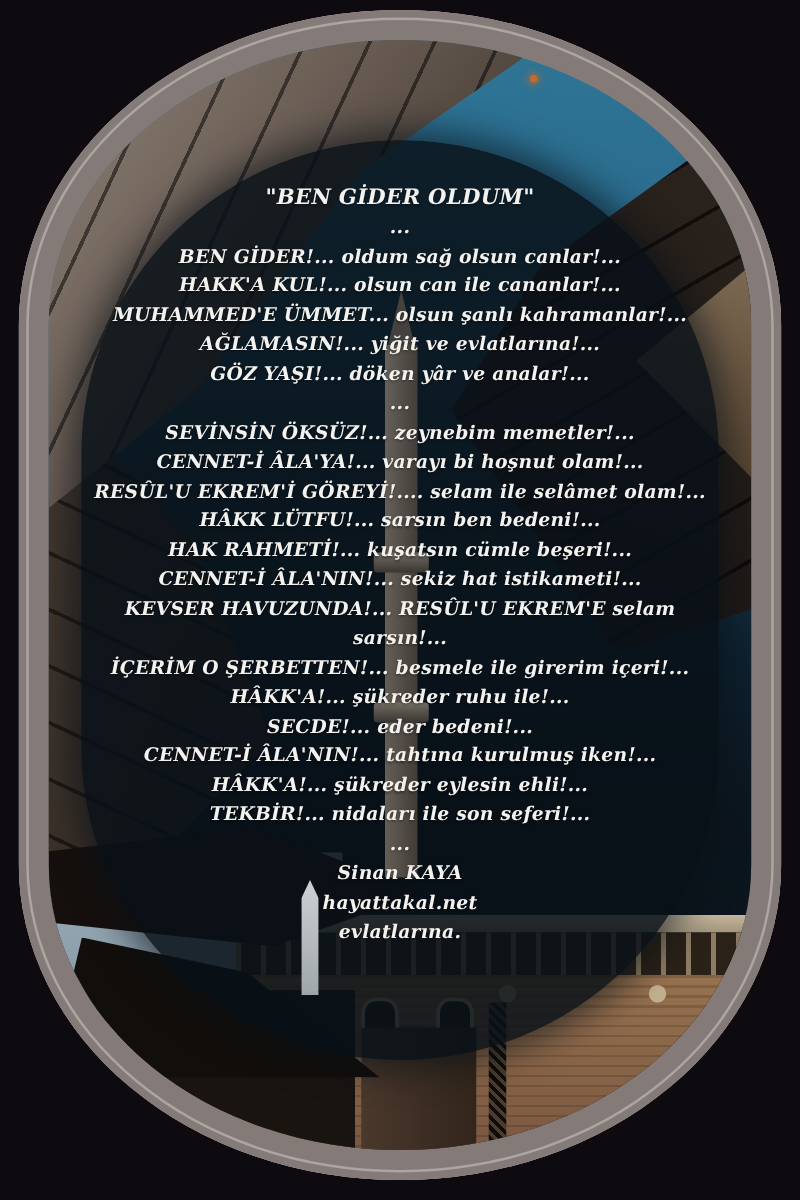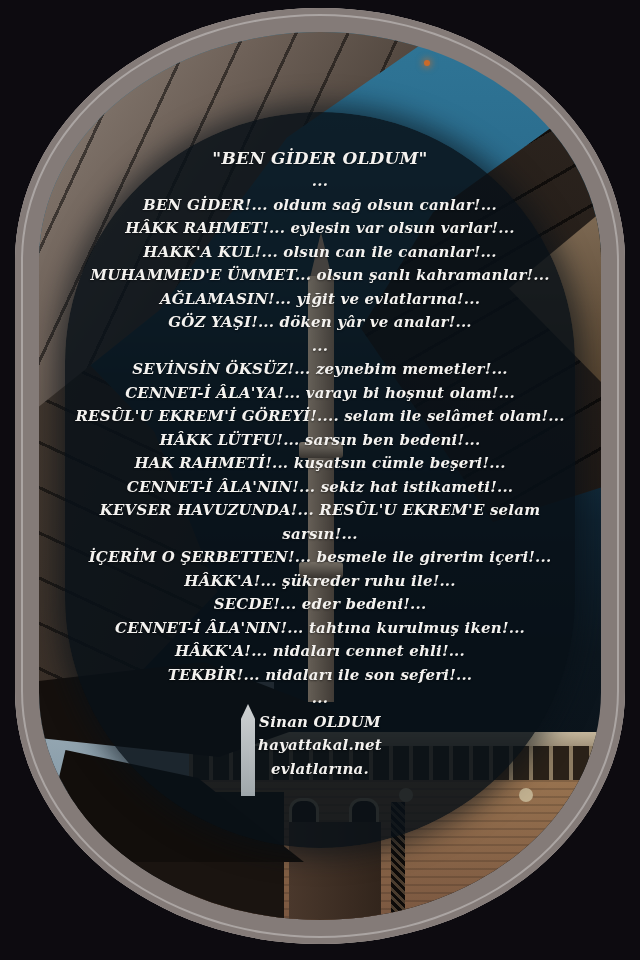--- a/index.html
+++ b/index.html
@@ -145,40 +145,39 @@
     </div>
     <div class="white-minaret"></div>
   </div>
 </div>
 
 <div class="poem">
   <div class="line title">"BEN GİDER OLDUM"</div>
   <div>
       <div class="line">...</div>
       <div class="line">BEN GİDER!... oldum sağ olsun canlar!...</div>
-      <div class="line">HÂKK RAHMET!... eylesin var olsun varlar!...</div>
       <div class="line">HAKK'A KUL!... olsun can ile cananlar!...</div>
       <div class="line">MUHAMMED'E ÜMMET... olsun şanlı kahramanlar!...</div>
       <div class="line">AĞLAMASIN!... yiğit ve evlatlarına!...</div>
       <div class="line">GÖZ YAŞI!... döken yâr ve analar!...</div>
       <div class="line">...</div>
       <div class="line">SEVİNSİN ÖKSÜZ!... zeynebim memetler!...</div>
       <div class="line">CENNET-İ ÂLA'YA!... varayı bi hoşnut olam!...</div>
       <div class="line">RESÛL'U EKREM'İ GÖREYİ!.... selam ile selâmet olam!...</div>
       <div class="line">HÂKK LÜTFU!... sarsın ben bedeni!...</div>
       <div class="line">HAK RAHMETİ!... kuşatsın cümle beşeri!...</div>
       <div class="line">CENNET-İ ÂLA'NIN!... sekiz hat istikameti!...</div>
       <div class="line">KEVSER HAVUZUNDA!... RESÛL'U EKREM'E selam</div>
       <div class="line">sarsın!...</div>
       <div class="line">İÇERİM O ŞERBETTEN!... besmele ile girerim içeri!...</div>
       <div class="line">HÂKK'A!... şükreder ruhu ile!...</div>
       <div class="line">SECDE!... eder bedeni!...</div>
       <div class="line">CENNET-İ ÂLA'NIN!... tahtına kurulmuş iken!...</div>
-      <div class="line">HÂKK'A!... nidaları cennet ehli!...</div>
+      <div class="line">HÂKK'A!... şükreder eylesin ehli!...</div>
       <div class="line">TEKBİR!... nidaları ile son seferi!...</div>
       <div class="line">...</div>
     </div>
   <div>
-      <div class="line">Sinan OLDUM</div>
+      <div class="line">Sinan KAYA</div>
       <div class="line">hayattakal.net</div>
       <div class="line">evlatlarına.</div>
     </div>
 </div>
 
 </body></html>

